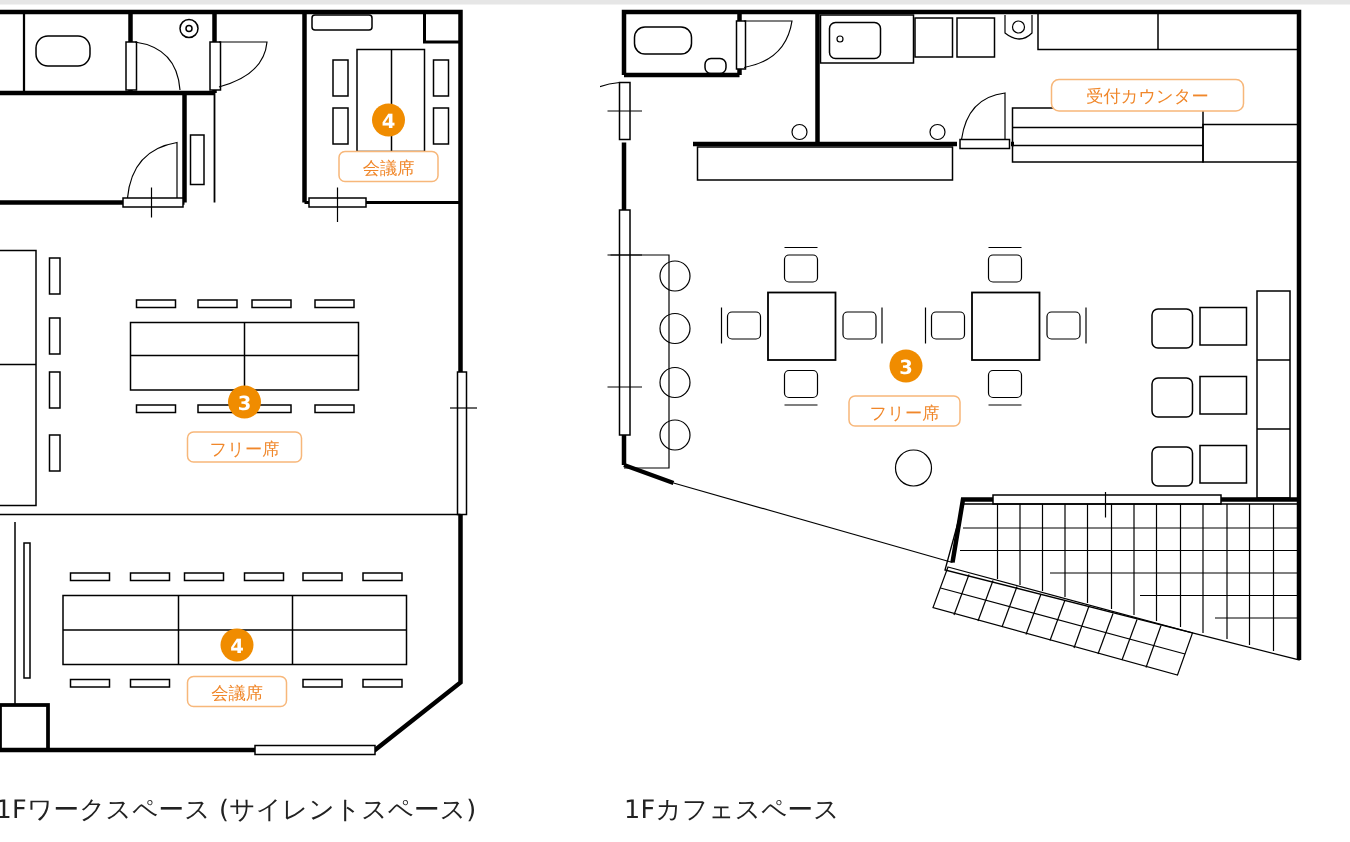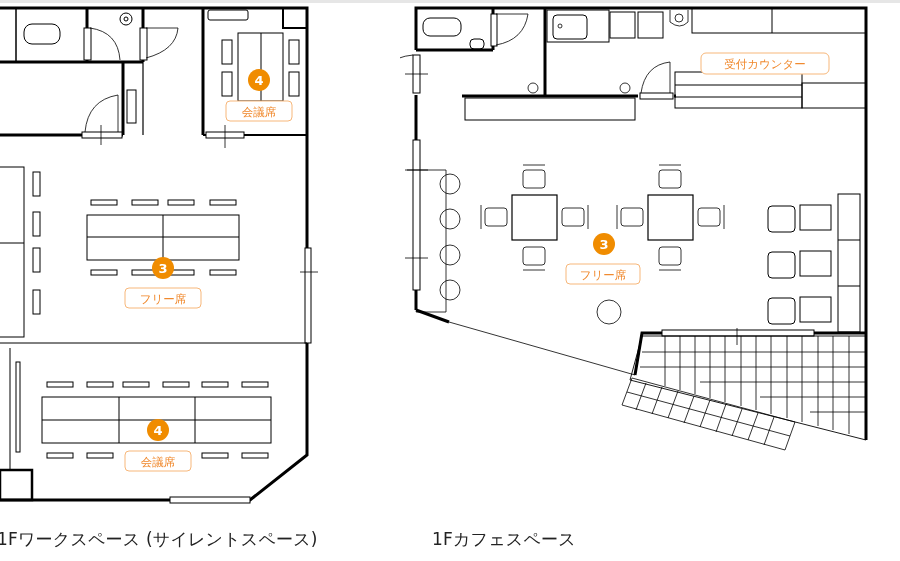--- a/index.html
+++ b/index.html
@@ -256,13 +256,13 @@
   </g>
   <g>
     <circle cx="204" cy="244" r="11" fill="#f08c00"></circle>
     <text class="badge-num" x="204" y="249" text-anchor="middle">3</text>
     <rect x="166" y="264" width="74" height="20" rx="4" fill="#fff" stroke="#f7b77a"></rect>
     <text class="tag-text" x="203" y="279" text-anchor="middle">フリー席</text>
   </g>
 </svg>
 
 <div class="caption" style="left:-3px">1Fワークスペース (サイレントスペース)</div>
-<div class="caption" style="left:432px">1Fカフェスペース</div>
+<div class="caption" style="left:416px">1Fカフェスペース</div>
 
 </body></html>

